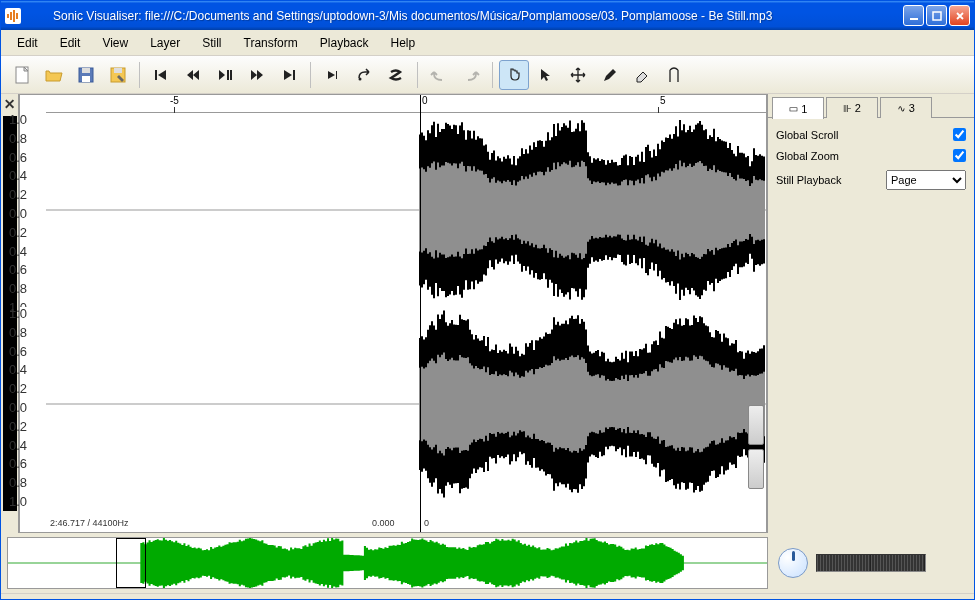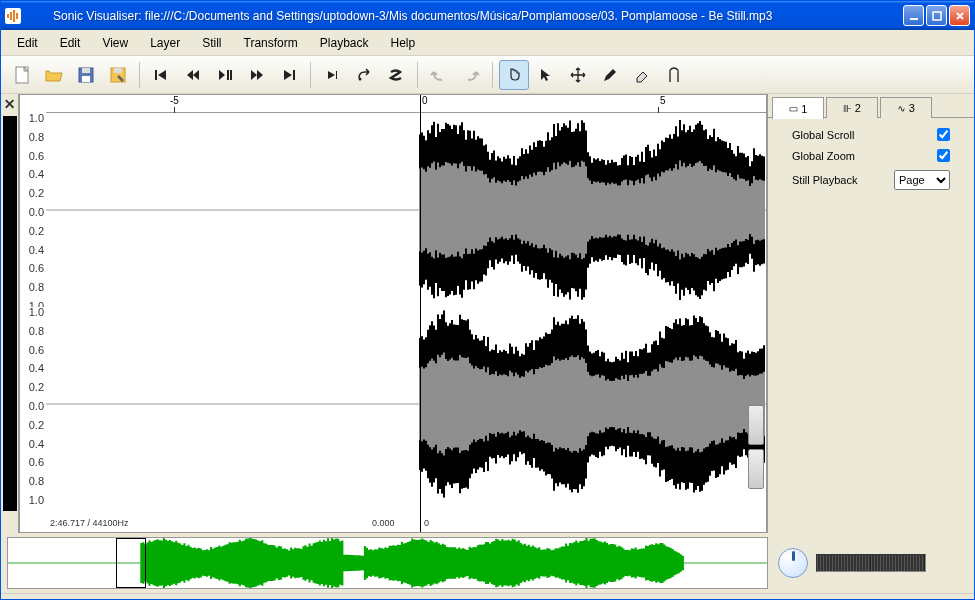--- a/index.html
+++ b/index.html
@@ -23,40 +23,40 @@
 .level-meter { width: 14px; height: 395px; background: #000; margin-top: 4px; }
 .left-panel { flex: 1; display: flex; flex-direction: column; background: white; }
 .right-panel { width: 207px; background: #ece9d8; border-left: 1px solid #999; display:flex; flex-direction:column; }
 .wave-container { flex: 1; position: relative; background: white; border: 1px solid #999; }
 .ruler-scale { position: absolute; left: 0; top: 0; width: 26px; height: 100%; background: white; font-size: 9px; display:flex; flex-direction:column; }
 .time-ruler { position: absolute; left: 26px; right: 0; top: 0; height: 18px; border-bottom: 1px solid #999; font-size: 10px; }
 .time-tick { position: absolute; border-left: 1px solid #333; height: 6px; top: 12px; }
 .time-label { position: absolute; top: 0; font-size: 10px; }
 .wave-ch { position: absolute; left: 26px; right: 0; }
 .wave-ch svg { width: 100%; height: 100%; display:block; }
-.y-tick { position:absolute; right:2px; font-size:11px; color:#333; line-height:1; }
+.y-tick { position:absolute; right:19px; font-size:13px; color:#333; line-height:1; }
 .playhead { position: absolute; width: 1px; background: #000; top: 0; bottom: 0; left: 400px; }
 .info-text { position: absolute; font-size: 9px; color: #333; }
 .overview-area { height: 60px; display: flex; align-items: center; padding: 0 6px; background: #ece9d8; }
 .overview-wave { flex: 1; height: 52px; position: relative; background: white; border: 1px solid #999; }
 .overview-cursor-box { position: absolute; border: 1px solid #000; height: 50px; top: 0; }
 .right-controls { width: 200px; display: flex; align-items: center; gap: 8px; padding: 0 10px; }
 .dial { width: 30px; height: 30px; border-radius: 50%; background: radial-gradient(circle at 30% 30%, #fff, #c8e0ff); border: 1px solid #7a9ac8; position:relative; }
 .dial::after { content:''; position:absolute; width:3px; height:10px; background:#2a5a9a; top:2px; left:13px; border-radius:2px; }
 .playback-meter { width: 110px; height: 18px; background: #444; border: 1px inset #888; display:flex; }
 .pm-half { flex:1; background:repeating-linear-gradient(to right,#555 0,#555 1px,#333 1px,#333 3px); border-right:1px solid #222; }
 .statusbar { height: 22px; background: #ece9d8; border-top: 1px solid #d4d0c8; display: flex; align-items: center; padding: 0 8px; font-size: 11px; }
 .tabs { display: flex; height: 24px; border-bottom: 1px solid #999; background:#ece9d8; padding-top:3px; padding-left:4px; gap:0; }
 .tab { min-width: 52px; height: 21px; border: 1px solid #999; border-bottom: none; background: #ece9d8; display: flex; align-items: center; justify-content: center; gap: 4px; font-size: 11px; cursor: pointer; margin-right:2px; }
 .tab.active { background: white; height:22px; }
 .tab-icon { font-size:10px; letter-spacing:-1px; }
-.props { padding: 10px 24px; display: flex; flex-direction: column; gap: 8px; font-size: 11px; flex:1; }
+.props { padding: 10px 8px; display: flex; flex-direction: column; gap: 8px; font-size: 11px; flex:1; }
 .prop-row { display: flex; align-items: center; justify-content: space-between; }
 .checkbox { width: 13px; height: 13px; }
-.select { height: 20px; font-size: 11px; width: 56px; }
+.select { height: 20px; font-size: 11px; width: 80px; }
 .slider-stub { position:absolute; right:2px; width:16px; background:linear-gradient(#eee,#ccc); border:1px solid #888; border-radius:2px; }
 </style>
 </head>
 <body>
 
 <div class="titlebar">
   <div class="titlebar-icon">
     <svg width="12" height="12" viewBox="0 0 12 12">
         <rect x="0" y="4" width="2" height="4" fill="#e67e22"></rect>
         <rect x="3" y="2" width="2" height="8" fill="#e67e22"></rect>

